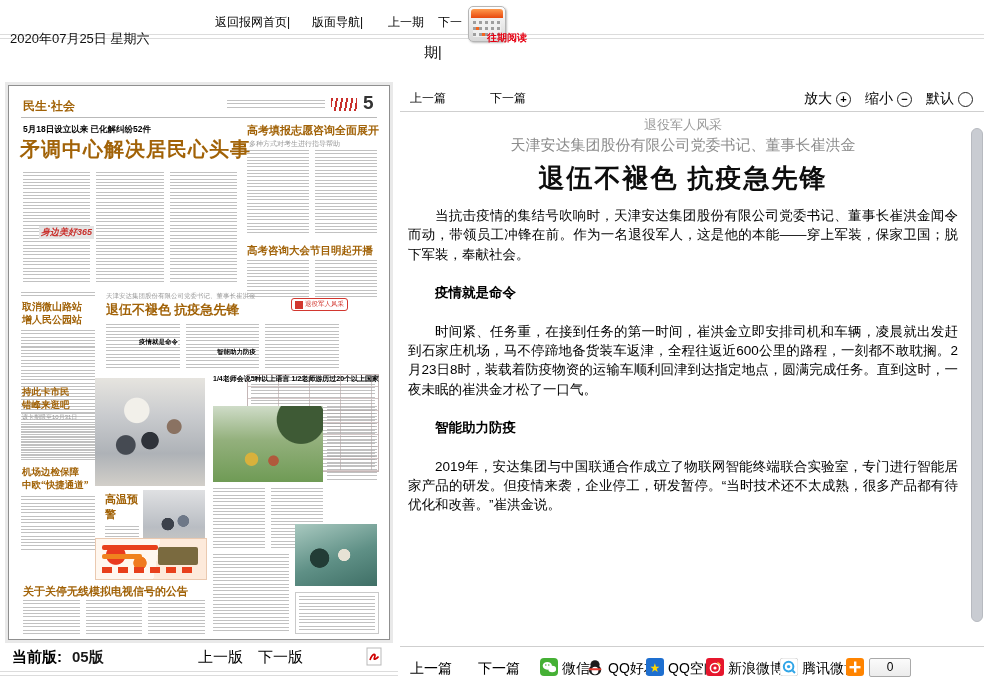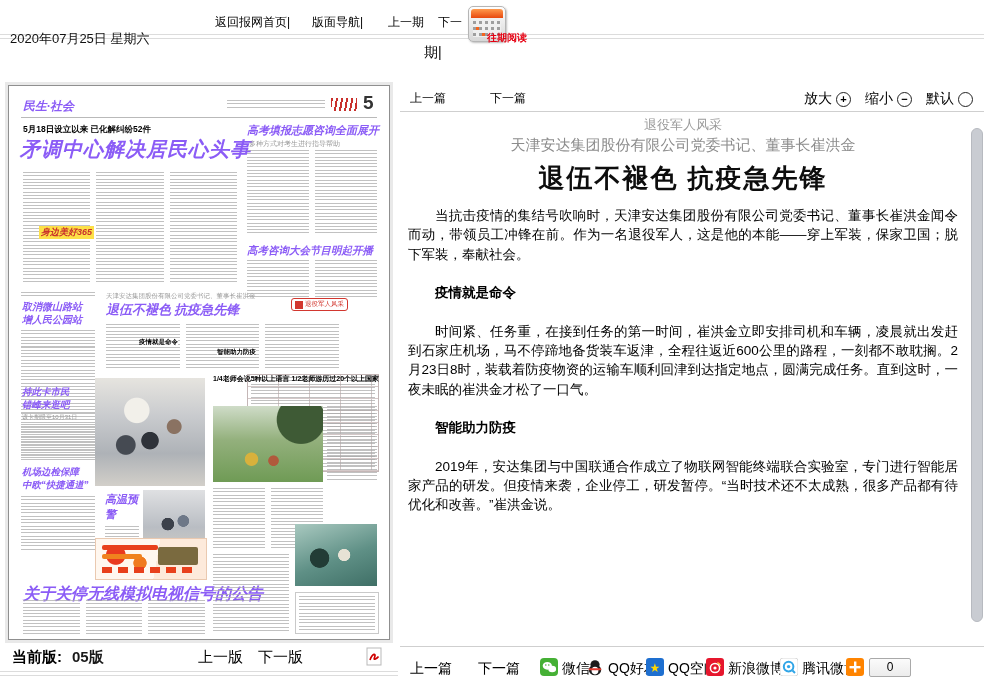--- a/index.html
+++ b/index.html
@@ -21,21 +21,21 @@
   #cal .grid{position:absolute;left:4px;right:4px;top:14px;bottom:4px;
        background:repeating-linear-gradient(to right,transparent 0 3px,#efefef 3px 6px),
                   repeating-linear-gradient(to bottom,#9e9e9e 0 3px,#efefef 3px 6px);}
   #cal .dot{position:absolute;width:3px;height:3px;background:#f4641e;}
   
   #thumb{left:8px;top:85px;width:380px;height:553px;background:#fff;border:1px solid #8f8f8f;
          outline:3px solid #e9e9e9;overflow:hidden;cursor:pointer;}
   .sim{background:repeating-linear-gradient(to bottom,#a9a9a9 0 1px,transparent 1px 3.3px);opacity:.72;}
   .simcols{display:flex;gap:6px;}
   .simcols>div{flex:1;}
-  .th-serif{font-family:"Liberation Serif","DejaVu Serif",serif;font-weight:bold;color:#8b5cf6;font-style:italic;}
+  .th-serif{font-family:"Liberation Serif","DejaVu Serif",serif;font-weight:bold;color:#a16207;}
   .tiny-grey{color:#999;}
   .ph{position:absolute;}
   
   .pagebar{top:648px;font-size:15px;}
   
   .toolbar-link{top:90px;font-size:14px;color:#000;}
   .zoomctl{top:90px;font-size:14px;display:flex;align-items:center;gap:4px;}
   .circle-ic{display:inline-block;width:13px;height:13px;border:1.5px solid #222;border-radius:50%;
              font-size:11px;line-height:12px;text-align:center;font-weight:bold;}
   #art-scrollbar{left:971px;top:128px;width:10px;height:492px;background:#c9ccd2;border:1px solid #b7bac0;border-radius:6px;cursor:pointer;}
@@ -97,21 +97,21 @@
         <div class="sim"></div>
     </div>
 
     <span class="tt th-serif" style="left:238px;top:37px;font-size:11px;">高考填报志愿咨询全面展开</span>
     <span class="tt tiny-grey" style="left:240px;top:53px;font-size:7px;">多种方式对考生进行指导帮助</span>
     <div class="abs simcols" style="left:238px;top:64px;width:130px;height:84px;">
       <div class="sim"></div>
         <div class="sim"></div>
     </div>
 
-    <span class="tt" style="left:30px;top:140px;font-size:9px;font-weight:bold;font-style:italic;color:#c9302c;background:#fde047;padding:0 2px;">身边美好365</span>
+    <span class="tt" style="left:30px;top:140px;font-size:9px;font-weight:bold;font-style:italic;color:#c9302c;background:#e5e5e5;padding:0 2px;">身边美好365</span>
 
     <div class="abs sim" style="left:12px;top:206px;width:74px;height:5px;"></div>
     <span class="tt th-serif" style="left:13px;top:214px;font-size:10px;">取消微山路站</span>
     <span class="tt th-serif" style="left:13px;top:227px;font-size:10px;">增人民公园站</span>
     <div class="abs sim" style="left:12px;top:244px;width:74px;height:130px;"></div>
 
     <span class="tt tiny-grey" style="left:97px;top:206px;font-size:6.5px;">天津安达集团股份有限公司党委书记、董事长崔洪金</span>
     <span class="tt th-serif" style="left:97px;top:215px;font-size:13px;">退伍不褪色  抗疫急先锋</span>
     <div class="badge" style="left:282px;top:212px;">
       <i></i>
@@ -178,21 +178,21 @@
         radial-gradient(circle at 18% 40%, #e93a1f 0 10%, transparent 11%),
         radial-gradient(circle at 40% 60%, #f07a1e 0 9%, transparent 10%),
         linear-gradient(100deg,#fff7ef 0 55%,#fdeadb 55% 100%);">
       <div style="position:absolute;left:6px;top:6px;width:56px;height:5px;background:#e8401c;border-radius:2px;"></div>
       <div style="position:absolute;left:6px;top:15px;width:40px;height:5px;background:#f0821e;border-radius:2px;"></div>
       <div style="position:absolute;left:62px;top:8px;width:40px;height:18px;background:#7a6a3f;border-radius:2px;"></div>
       <div style="position:absolute;left:6px;top:28px;width:96px;height:6px;background:
          repeating-linear-gradient(to right,#e8401c 0 10px,transparent 10px 16px);"></div>
     </div>
 
-    <span class="tt th-serif" style="left:14px;top:498px;font-size:16px;">关于关停无线模拟电视信号的公告</span>
+    <span class="tt th-serif" style="left:14px;top:498px;font-size:11px;">关于关停无线模拟电视信号的公告</span>
     <div class="abs simcols" style="left:14px;top:514px;width:182px;height:34px;">
       <div class="sim"></div>
         <div class="sim"></div>
         <div class="sim"></div>
     </div>
 
     <div class="ph" style="left:286px;top:438px;width:82px;height:62px;background-image:
         radial-gradient(circle at 30% 55%, #223c36 0 14%, transparent 15%),
         radial-gradient(circle at 60% 50%, #e7e2d5 0 10%, transparent 11%),
         linear-gradient(160deg,#a9c9c0 0%,#5f9086 55%,#3f6f66 100%);"></div>

